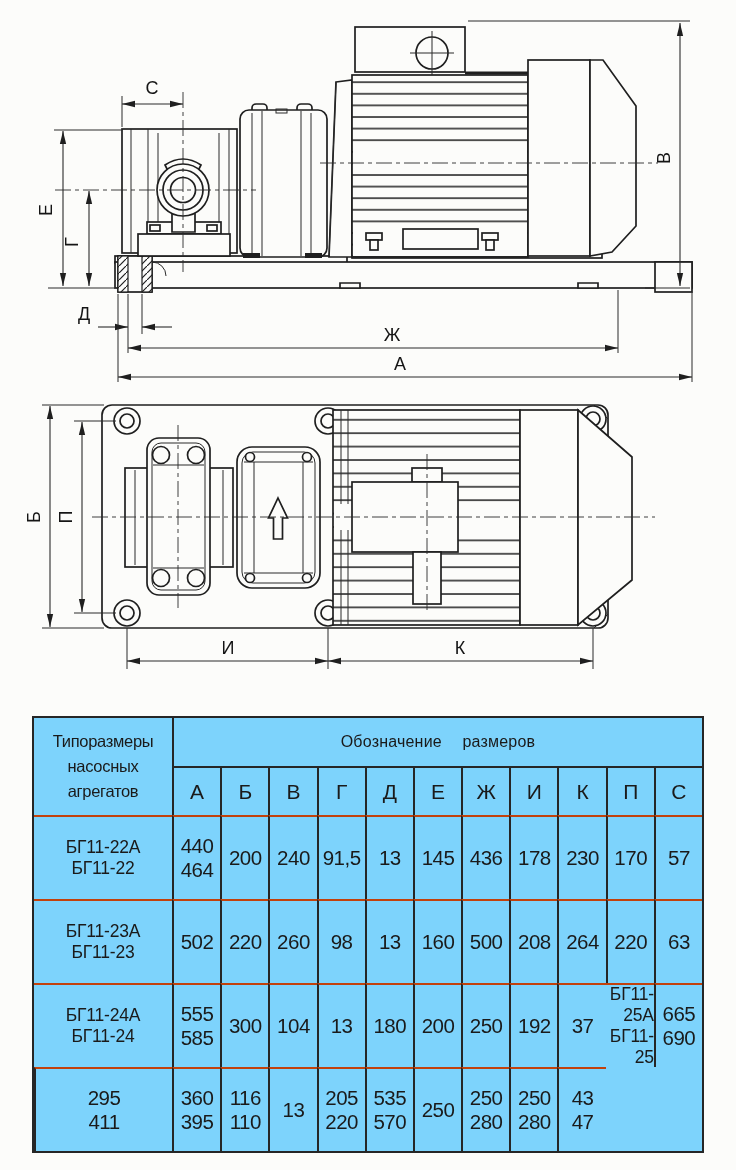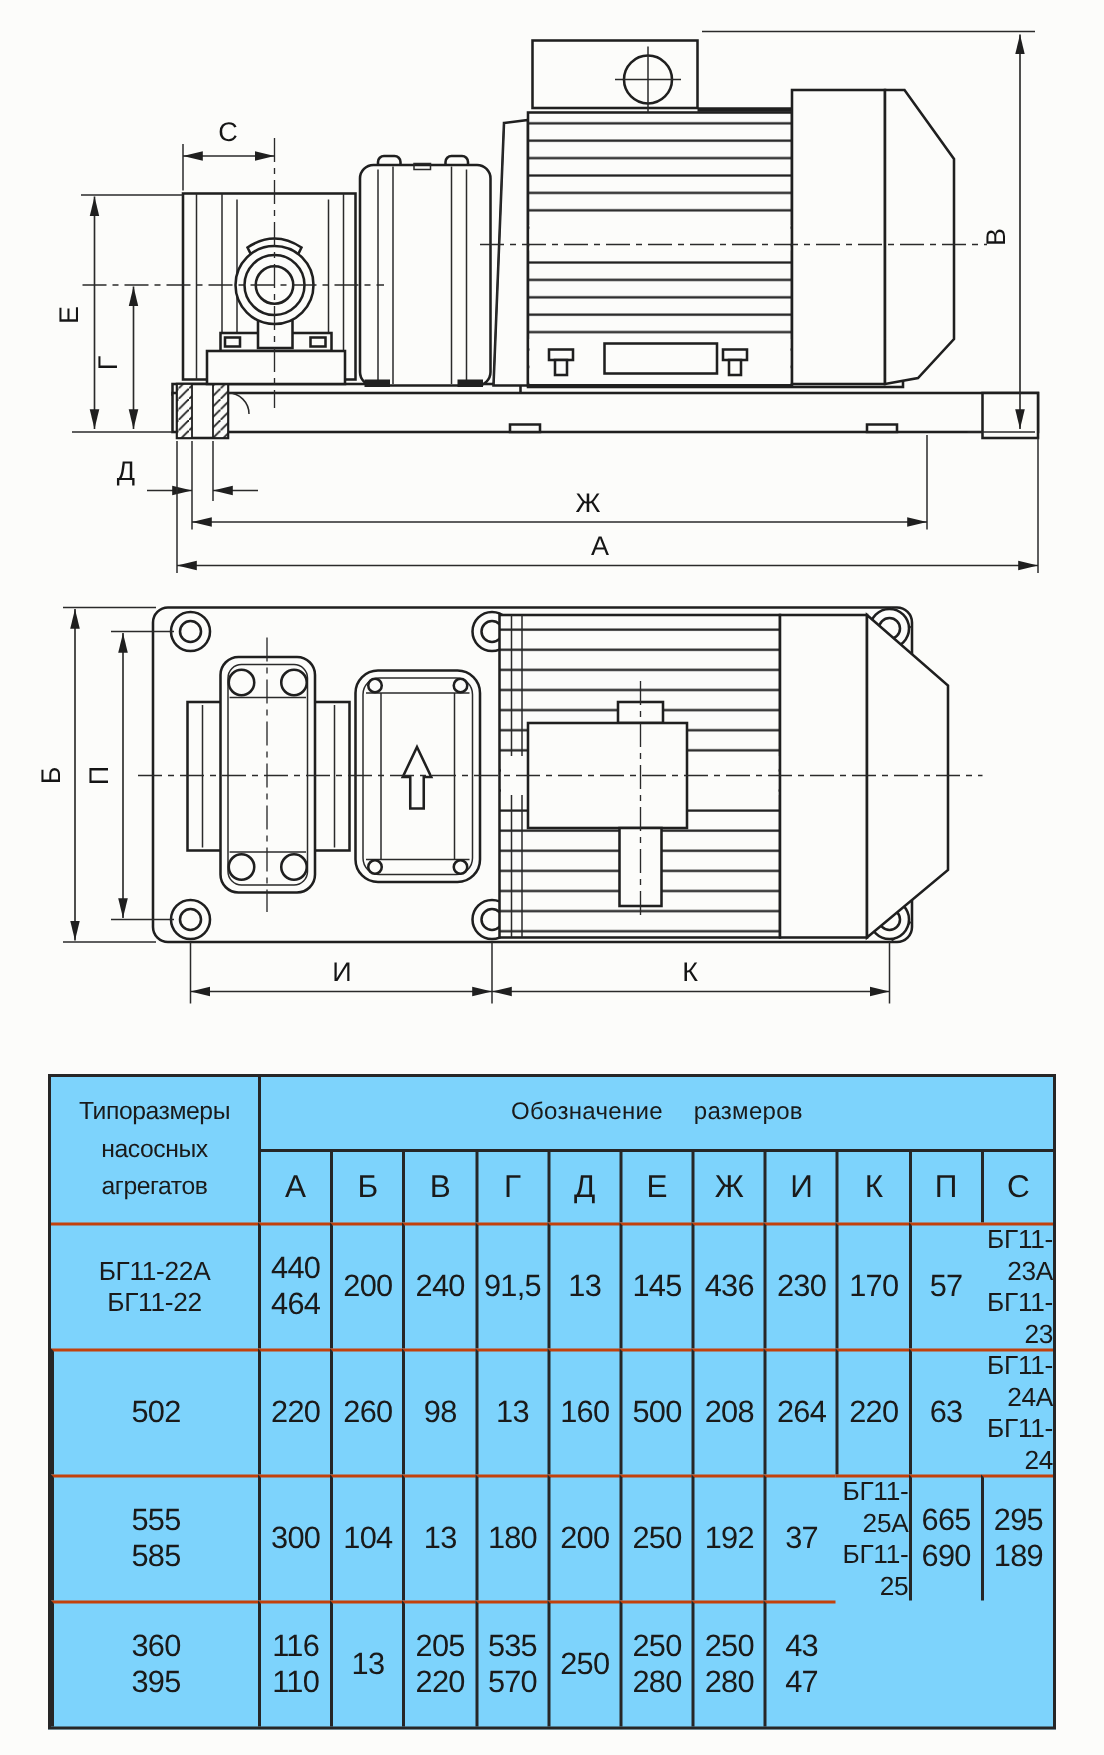--- a/index.html
+++ b/index.html
@@ -312,20 +312,23 @@
       <div class="vcell bT bL">
           <span>13</span>
         </div>
       <div class="vcell bT bL">
           <span>145</span>
         </div>
       <div class="vcell bT bL">
           <span>436</span>
         </div>
       <div class="vcell bT bL">
+          <span>178</span>
+        </div>
+      <div class="vcell bT bL">
           <span>230</span>
         </div>
       <div class="vcell bT bL">
           <span>170</span>
         </div>
       <div class="vcell bT bL">
           <span>57</span>
         </div>
 
       <div class="mcell bT">
@@ -402,21 +405,21 @@
       <div class="mcell bT">
         <span>БГ11-25А</span>
         <span>БГ11-25</span>
       </div>
       <div class="vcell bT bL">
           <span>665</span>
           <span>690</span>
         </div>
       <div class="vcell bT bL">
           <span>295</span>
-          <span>189</span>
+          <span>411</span>
         </div>
       <div class="vcell bT bL">
           <span>360</span>
           <span>395</span>
         </div>
       <div class="vcell bT bL">
           <span>116</span>
           <span>110</span>
         </div>
       <div class="vcell bT bL">

